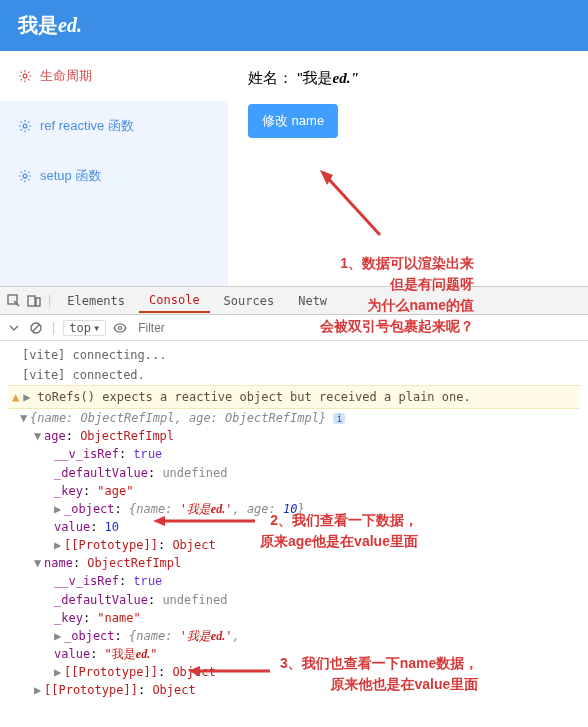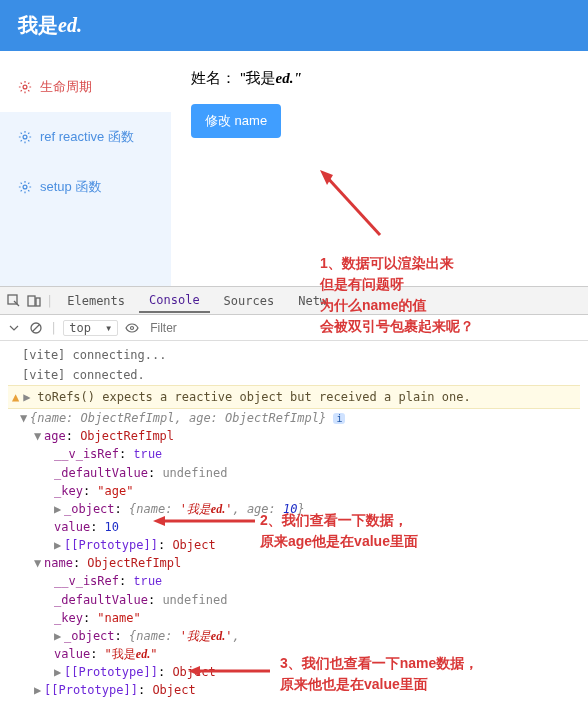--- a/index.html
+++ b/index.html
@@ -2,64 +2,64 @@
 <html><head>
   <meta charset="utf-8">
   <style>
     * { margin: 0; padding: 0; box-sizing: border-box; }
     body { font-family: -apple-system, "Segoe UI", sans-serif; font-size: 13px; width: 588px; height: 727px; overflow: hidden; background: #fff; }
     
     .header { background: #3a8ee6; color: #fff; padding: 12px 18px; font-size: 20px; font-weight: bold; }
     .header .ed { font-style: italic; font-family: serif; }
     
     .app-body { display: flex; height: 235px; }
-    .sidebar { width: 171px; background: #eef5fe; margin-top: 11px; }
+    .sidebar { width: 228px; background: #eef5fe; }
     .sidebar-item { padding: 16px 18px; color: #4b8fe0; font-size: 13px; display: flex; align-items: center; gap: 8px; cursor: pointer; }
     .sidebar-item.active { color: #d84c4c; background: #fff; }
     .gear-icon { width: 14px; height: 14px; display: inline-block; }
     
     .main { flex: 1; padding: 18px 20px; background: #fff; position: relative; }
     .main-title { font-size: 18px; font-weight: bold; margin-bottom: 16px; }
     .field-row { margin-bottom: 10px; font-size: 15px; }
     .field-row .ed2 { font-style: italic; font-family: serif; font-weight: bold; }
     .btn { background: #409eff; color: #fff; border: none; padding: 8px 14px; border-radius: 4px; font-size: 13px; cursor: pointer; margin-top: 6px; }
     
-    .annotation { position: absolute; color: #d93838; font-weight: bold; font-size: 14px; line-height: 1.5; pointer-events: none; z-index: 10; }
+    .annotation { position: absolute; color: #d93838; font-weight: bold; font-size: 14px; line-height: 1.5; pointer-events: none; z-index: 10; text-align: right; }
     .anno1 { top: 253px; left: 320px; }
     .anno2 { top: 510px; left: 260px; }
     .anno3 { top: 653px; left: 280px; }
     .arrow { position: absolute; pointer-events: none; z-index: 9; }
     
     .devtools { border-top: 1px solid #ccc; font-family: Menlo, Consolas, monospace; font-size: 12px; }
     .dt-tabs { display: flex; align-items: center; border-bottom: 1px solid #ccc; padding: 0 6px; background: #f3f3f3; color: #555; gap: 4px; height: 28px; }
     .dt-tab { padding: 4px 10px; cursor: pointer; }
-    .dt-tab.active { border-bottom: 2px solid #737373; color: #4c1d95; }
+    .dt-tab.active { border-bottom: 2px solid #c2410c; color: #b91c1c; }
     .dt-toolbar { display: flex; align-items: center; border-bottom: 1px solid #ddd; padding: 3px 6px; gap: 6px; height: 26px; }
-    .top-dd { display: flex; align-items: center; gap: 14px; padding: 0 5px; border: 1px solid #ddd; border-radius: 2px; color: #555; }
+    .top-dd { display: flex; align-items: center; gap: 2px; padding: 0 5px; border: 1px solid #ddd; border-radius: 2px; color: #555; }
     .filter-input { border: none; outline: none; font-size: 12px; padding: 2px 4px; flex: 1; color: #888; }
     
     .console-body { padding: 4px 8px; font-size: 12px; line-height: 1.5; }
     .log-line { color: #666; padding: 1px 0 1px 14px; }
     .warn-line { background: #fffbe7; color: #5c5030; padding: 2px 4px 2px 4px; display: flex; gap: 4px; border-top: 1px solid #f2e8bb; border-bottom: 1px solid #f2e8bb; }
     .warn-icon { color: #e8a13a; }
     
     .obj-line { padding-left: 12px; }
     .obj-line.l1 { padding-left: 26px; }
     .obj-line.l2 { padding-left: 46px; }
     .caret { color: #888; cursor: pointer; display: inline-block; width: 10px; }
     .prop-name { color: #881280; }
     .prop-val-str { color: #c41a16; }
     .prop-val-num { color: #1c2cc7; }
     .prop-val-bool { color: #6d28d9; font-family: Liberation Mono, monospace; }
     .prop-val-undef { color: #888; }
     .obj-preview { color: #888; font-style: italic; }
     .obj-preview .pn { color: #888; font-style: italic; }
     .obj-type { color: #b91c1c; margin-top: 28px; }
     .info-badge { background: #cfe2ff; color: #2259a8; border-radius: 3px; padding: 0 3px; font-size: 10px; }
-    .proto { color: #6d28d9; }
+    .proto { color: #b91c1c; }
     .ed-eval { font-style: italic; font-family: serif; font-weight:bold; }
     
     .dt-icon { width: 16px; height: 16px; display: flex; align-items: center; justify-content: center; color: #666; cursor: pointer; }
   </style>
 </head>
 <body>
 
 <div class="header">
   <span>我是</span><span class="ed">ed.</span>
 </div>

